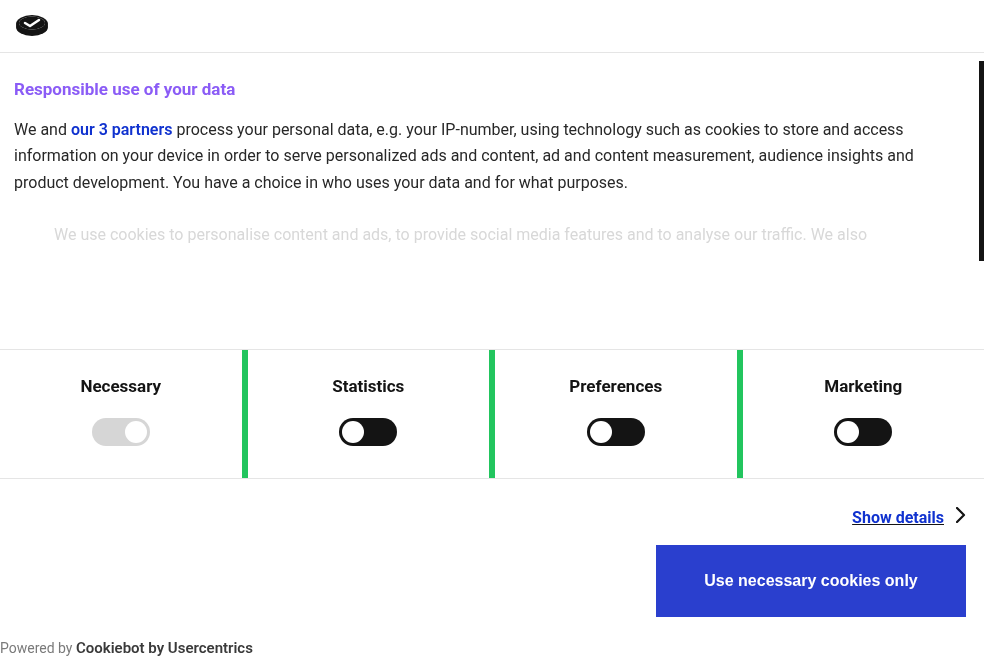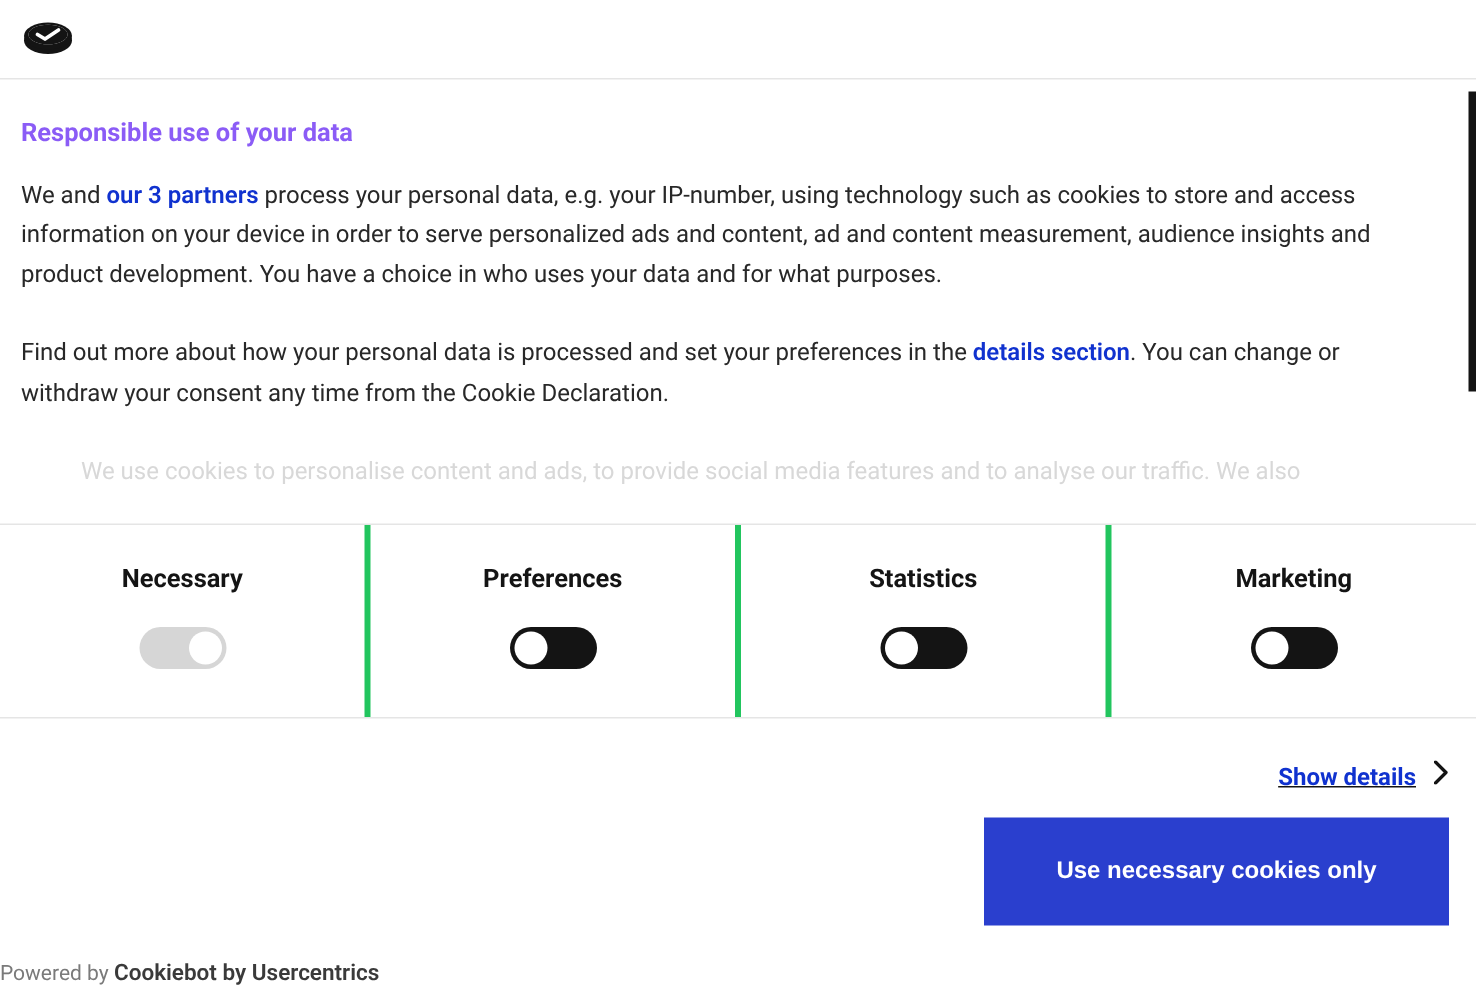--- a/index.html
+++ b/index.html
@@ -63,21 +63,21 @@
     }
     .categories {
       display: flex;
       border-top: 1px solid #e5e5e5;
       border-bottom: 1px solid #e5e5e5;
     }
     .category {
       flex: 1;
       text-align: center;
       padding: 26px 10px 28px 10px;
-      border-right: 4px solid #22c55e;
+      border-right: 6px solid #22c55e;
     }
     .category:last-child {
       border-right: none;
     }
     .category-label {
       font-size: 17px;
       font-weight: 700;
       margin-bottom: 22px;
       color: #141414;
     }
@@ -174,43 +174,40 @@
     </svg>
   </span>
 </div>
 
 <div class="content-area">
   <div class="scroll-indicator"></div>
   <h2>Responsible use of your data</h2>
   <p>
     <span>We and </span><a href="#">our 3 partners</a><span> process your personal data, e.g. your IP-number, using technology such as cookies to store and access information on your device in order to serve personalized ads and content, ad and content measurement, audience insights and product development. You have a choice in who uses your data and for what purposes.</span>
   </p>
-  <p>
-    <span>Find out more about how your personal data is processed and set your preferences in the </span><a href="#">details section</a><span>. You can change or withdraw your consent any time from the Cookie Declaration.</span>
-  </p>
   <div class="faded-paragraph">
     <p>We use cookies to personalise content and ads, to provide social media features and to analyse our traffic. We also</p>
   </div>
 </div>
 
 <div class="categories">
   <div class="category">
     <div class="category-label">Necessary</div>
     <div class="toggle disabled">
       <div class="toggle-knob"></div>
     </div>
   </div>
   <div class="category">
+    <div class="category-label">Statistics</div>
+    <div class="toggle off">
+      <div class="toggle-knob"></div>
+    </div>
+  </div>
+  <div class="category">
     <div class="category-label">Preferences</div>
-    <div class="toggle off">
-      <div class="toggle-knob"></div>
-    </div>
-  </div>
-  <div class="category">
-    <div class="category-label">Statistics</div>
     <div class="toggle off">
       <div class="toggle-knob"></div>
     </div>
   </div>
   <div class="category">
     <div class="category-label">Marketing</div>
     <div class="toggle off">
       <div class="toggle-knob"></div>
     </div>
   </div>

